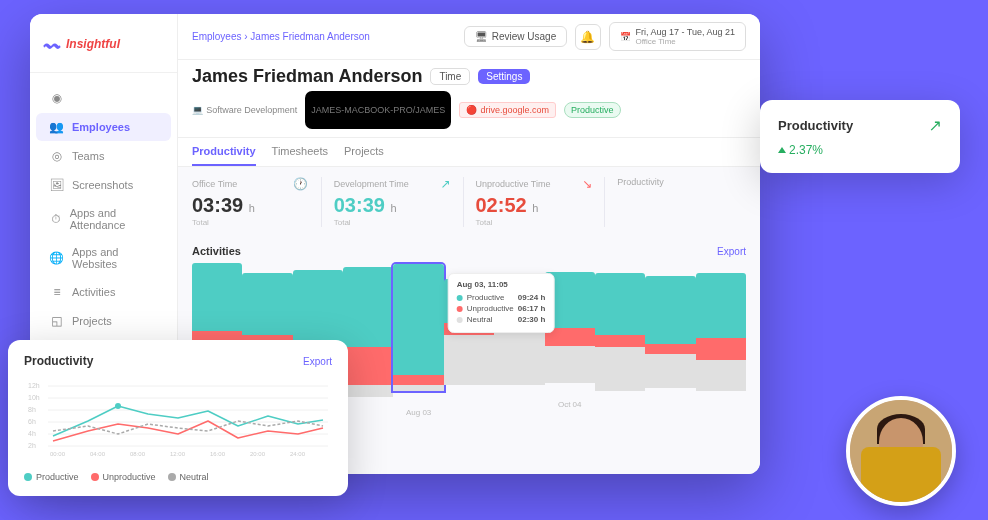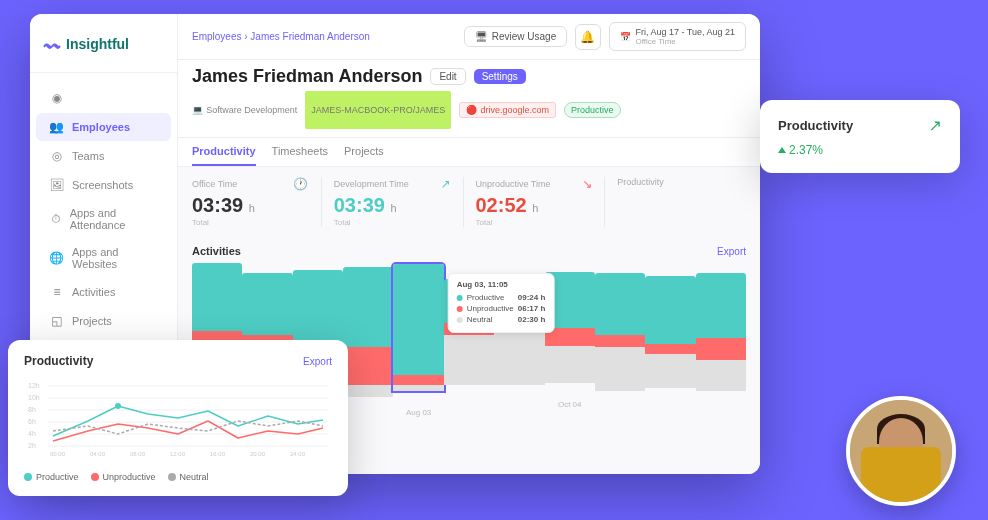--- a/index.html
+++ b/index.html
@@ -41,23 +41,24 @@
       align-items: center;
       gap: 6px;
       border-bottom: 1px solid #f0f0f0;
     }
     .logo-icon {
       color: #6c63ff;
       font-size: 16px;
       font-weight: bold;
     }
     .logo-text {
-      font-size: 14px;
+      font-size: 12px;
       font-weight: 700;
-      color: #0f766e;
+      color: #ef4444;
+      font-style: italic;
     }
     .sidebar-nav {
       padding: 10px 0;
       flex: 1;
     }
     .nav-item {
       display: flex;
       align-items: center;
       gap: 8px;
       padding: 7px 14px;
@@ -184,23 +185,23 @@
     .badge-dept {
       font-size: 9px;
       color: #888;
       display: flex;
       align-items: center;
       gap: 3px;
     }
     .badge-name {
       font-size: 9px;
       color: #777;
-      background: #bef264;
+      background: #000000;
       padding: 14px 6px;
-      border-radius: 2px;
+      border-radius: 7px;
     }
     .badge-app {
       font-size: 9px;
       color: #e74c3c;
       background: #fef0f0;
       border: 1px solid #fcc;
       padding: 2px 6px;
       border-radius: 3px;
       display: flex;
       align-items: center;
@@ -587,21 +588,21 @@
             <div>Fri, Aug 17 - Tue, Aug 21</div>
             <div style="color:#aaa;font-size:8px">Office Time</div>
           </div>
         </div>
       </div>
     </div>
 
     <div class="page-header">
       <div class="page-title">
         <span>James Friedman Anderson</span>
-        <button class="btn-edit">Edit</button>
+        <button class="btn-edit">Time</button>
         <button class="btn-settings">Settings</button>
       </div>
       <div class="page-meta">
         <span class="badge-dept">
           <span>💻</span>
           <span>Software Development</span>
         </span>
         <span class="badge-name">JAMES-MACBOOK-PRO/JAMES</span>
         <span class="badge-app">
           <span>🔴</span>

